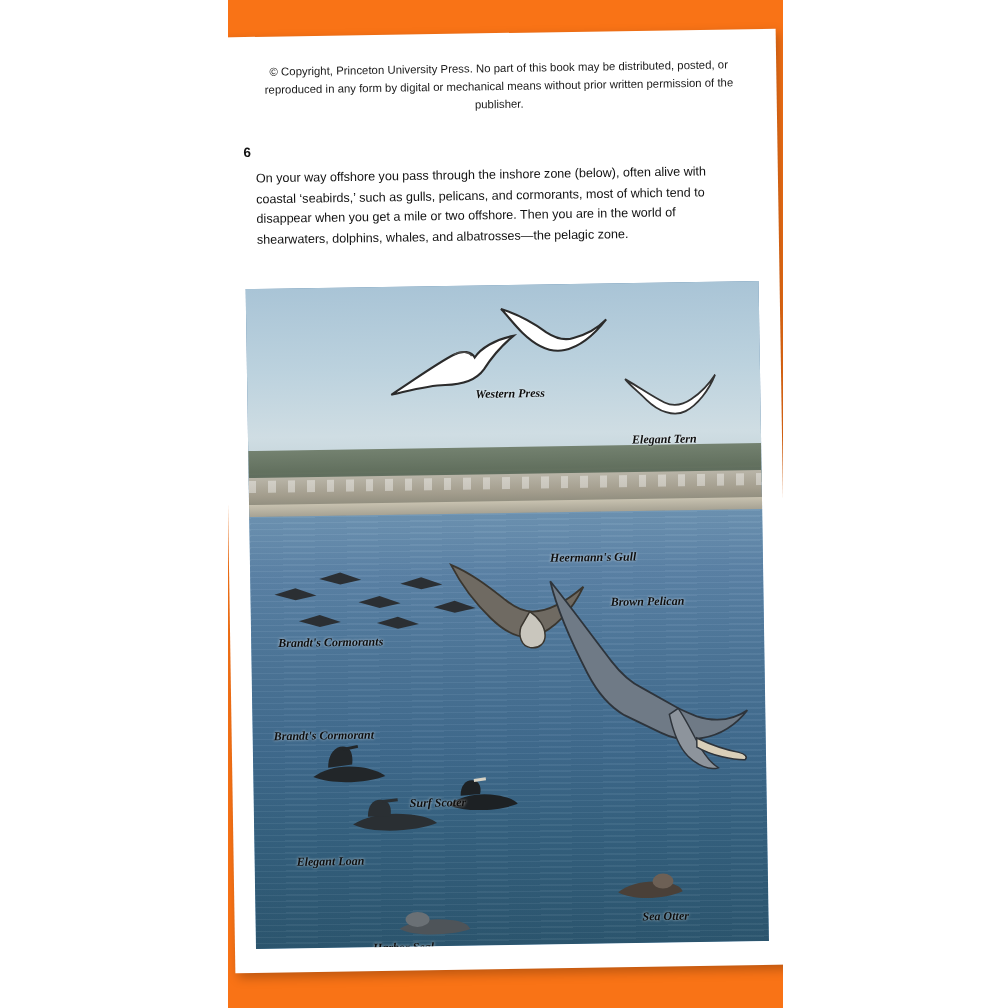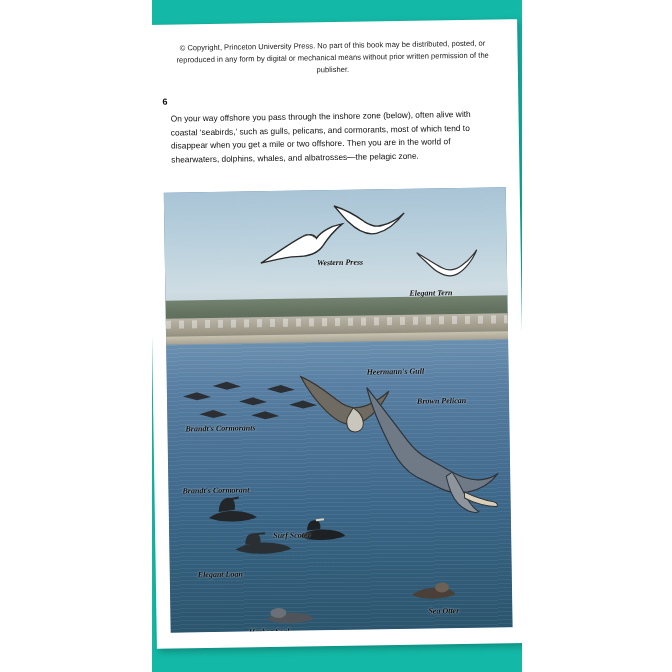--- a/index.html
+++ b/index.html
@@ -9,21 +9,21 @@
     height: 672px;
     background: #ffffff;
     font-family: "Liberation Sans", sans-serif;
     overflow: hidden;
   }
 
   #page {
     position: relative;
     width: 672px;
     height: 672px;
-    background: #14b8a6;
+    background: #f97316;
   }
 
   
   .sheet {
     position: absolute;
     left: 152px;
     top: 22px;
     width: 370px;
     height: 624px;
     background: #ffffff;
@@ -235,23 +235,23 @@
         <path d="M4 18 C12 12 24 10 36 12 C42 13 46 15 47 18 C36 23 14 24 4 18 Z" fill="#4a4038"></path>
         <ellipse cx="34" cy="11" rx="7" ry="5" fill="#6d6055"></ellipse>
       </svg>
 
       <svg class="bird" style="left:92px; top:412px;" width="52" height="24" viewBox="0 0 52 24">
         <path d="M4 16 C14 10 28 9 40 11 C46 12 50 14 51 17 C40 21 14 22 4 16 Z" fill="#4e5459"></path>
         <ellipse cx="16" cy="10" rx="8" ry="5" fill="#6a7075"></ellipse>
       </svg>
 
       <div class="cap" style="left:152px; top:68px;">Western Press</div>
-      <div class="cap" style="left:244px; top:100px;">Elegant Tern</div>
+      <div class="cap" style="left:256px; top:100px;">Elegant Tern</div>
       <div class="cap" style="left:200px; top:178px;">Heermann's Gull</div>
-      <div class="cap" style="left:250px; top:208px;text-align:right;">Brown Pelican</div>
+      <div class="cap" style="left:240px; top:208px;text-align:right;">Brown Pelican</div>
       <div class="cap" style="left:18px; top:232px;">Brandt's Cormorants</div>
       <div class="cap" style="left:14px; top:294px;">Brandt's Cormorant</div>
       <div class="cap" style="left:104px; top:340px;">Surf Scoter</div>
       <div class="cap" style="left:28px; top:378px;">Elegant Loan</div>
       <div class="cap" style="left:218px; top:418px;margin-left:40px;">Sea Otter</div>
       <div class="cap" style="left:78px; top:436px;">Harbor Seal</div>
     </div>
 
   </div>
 

